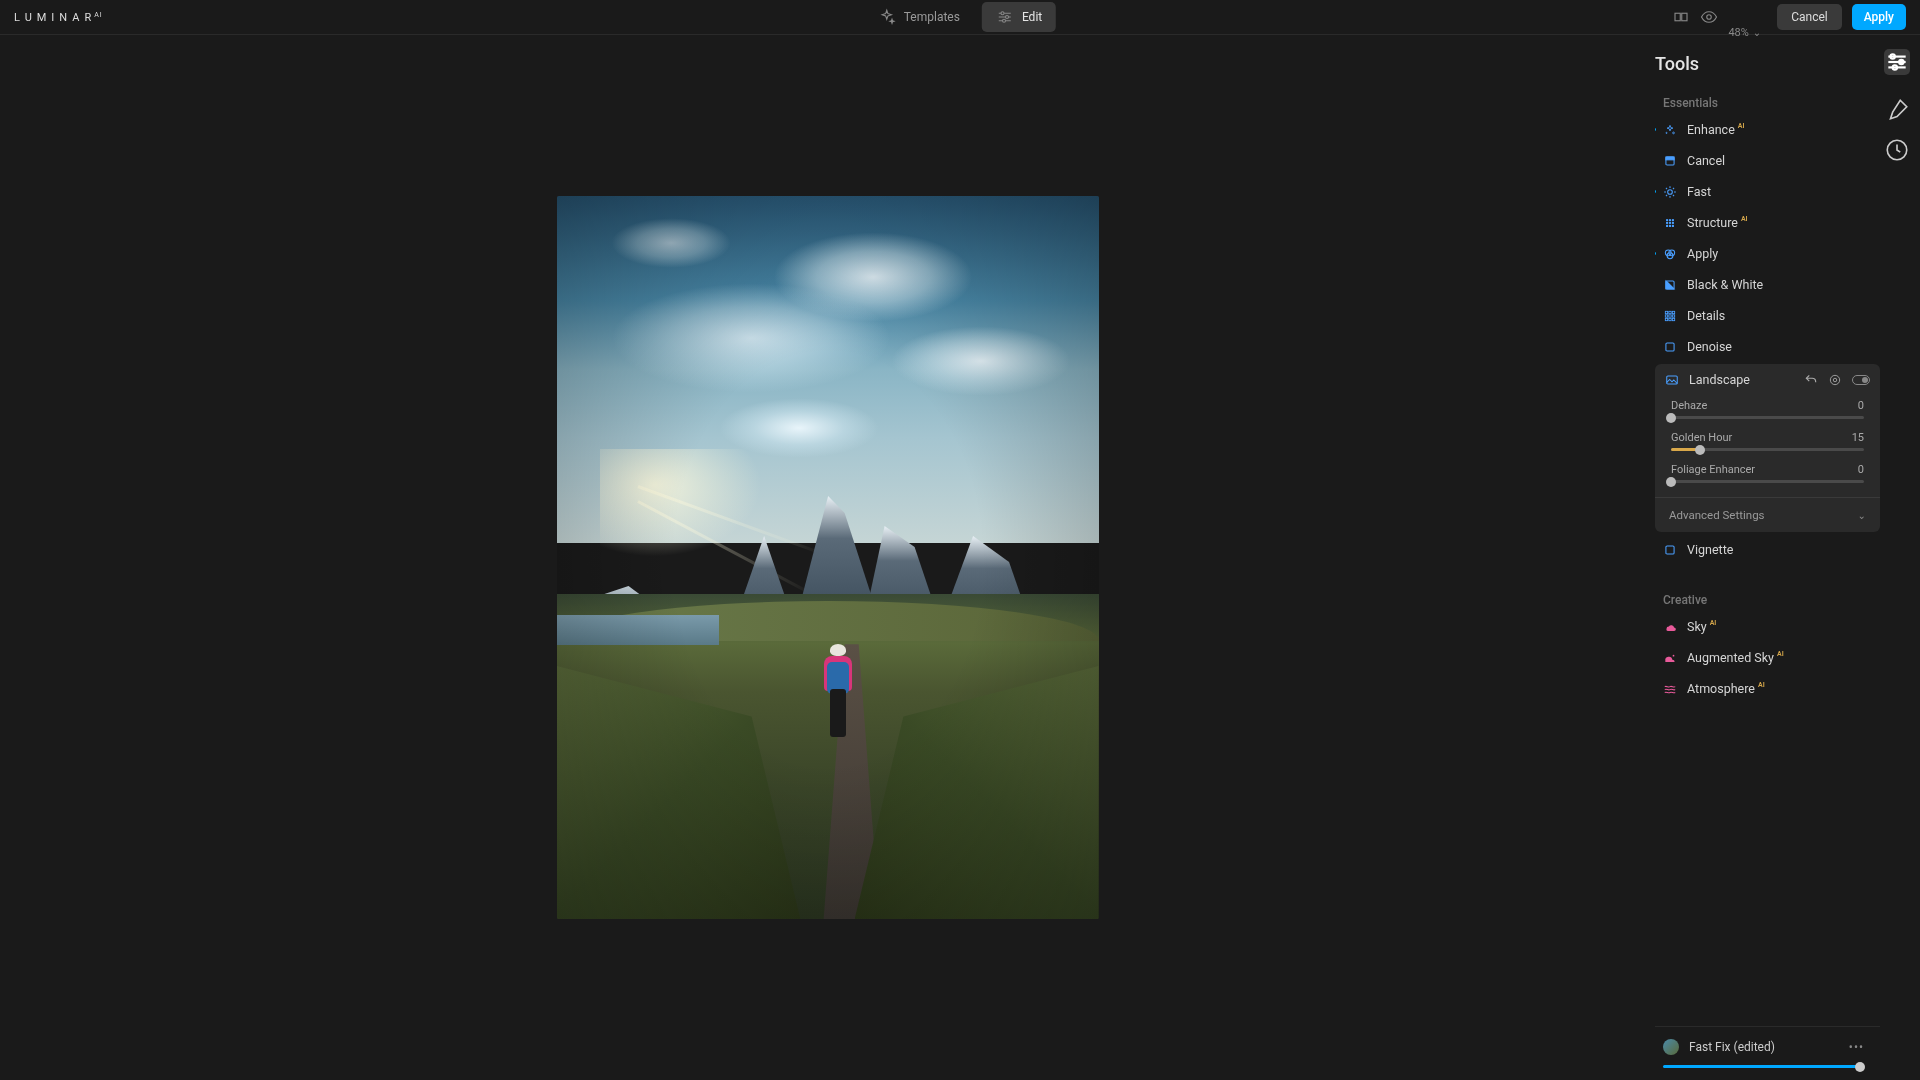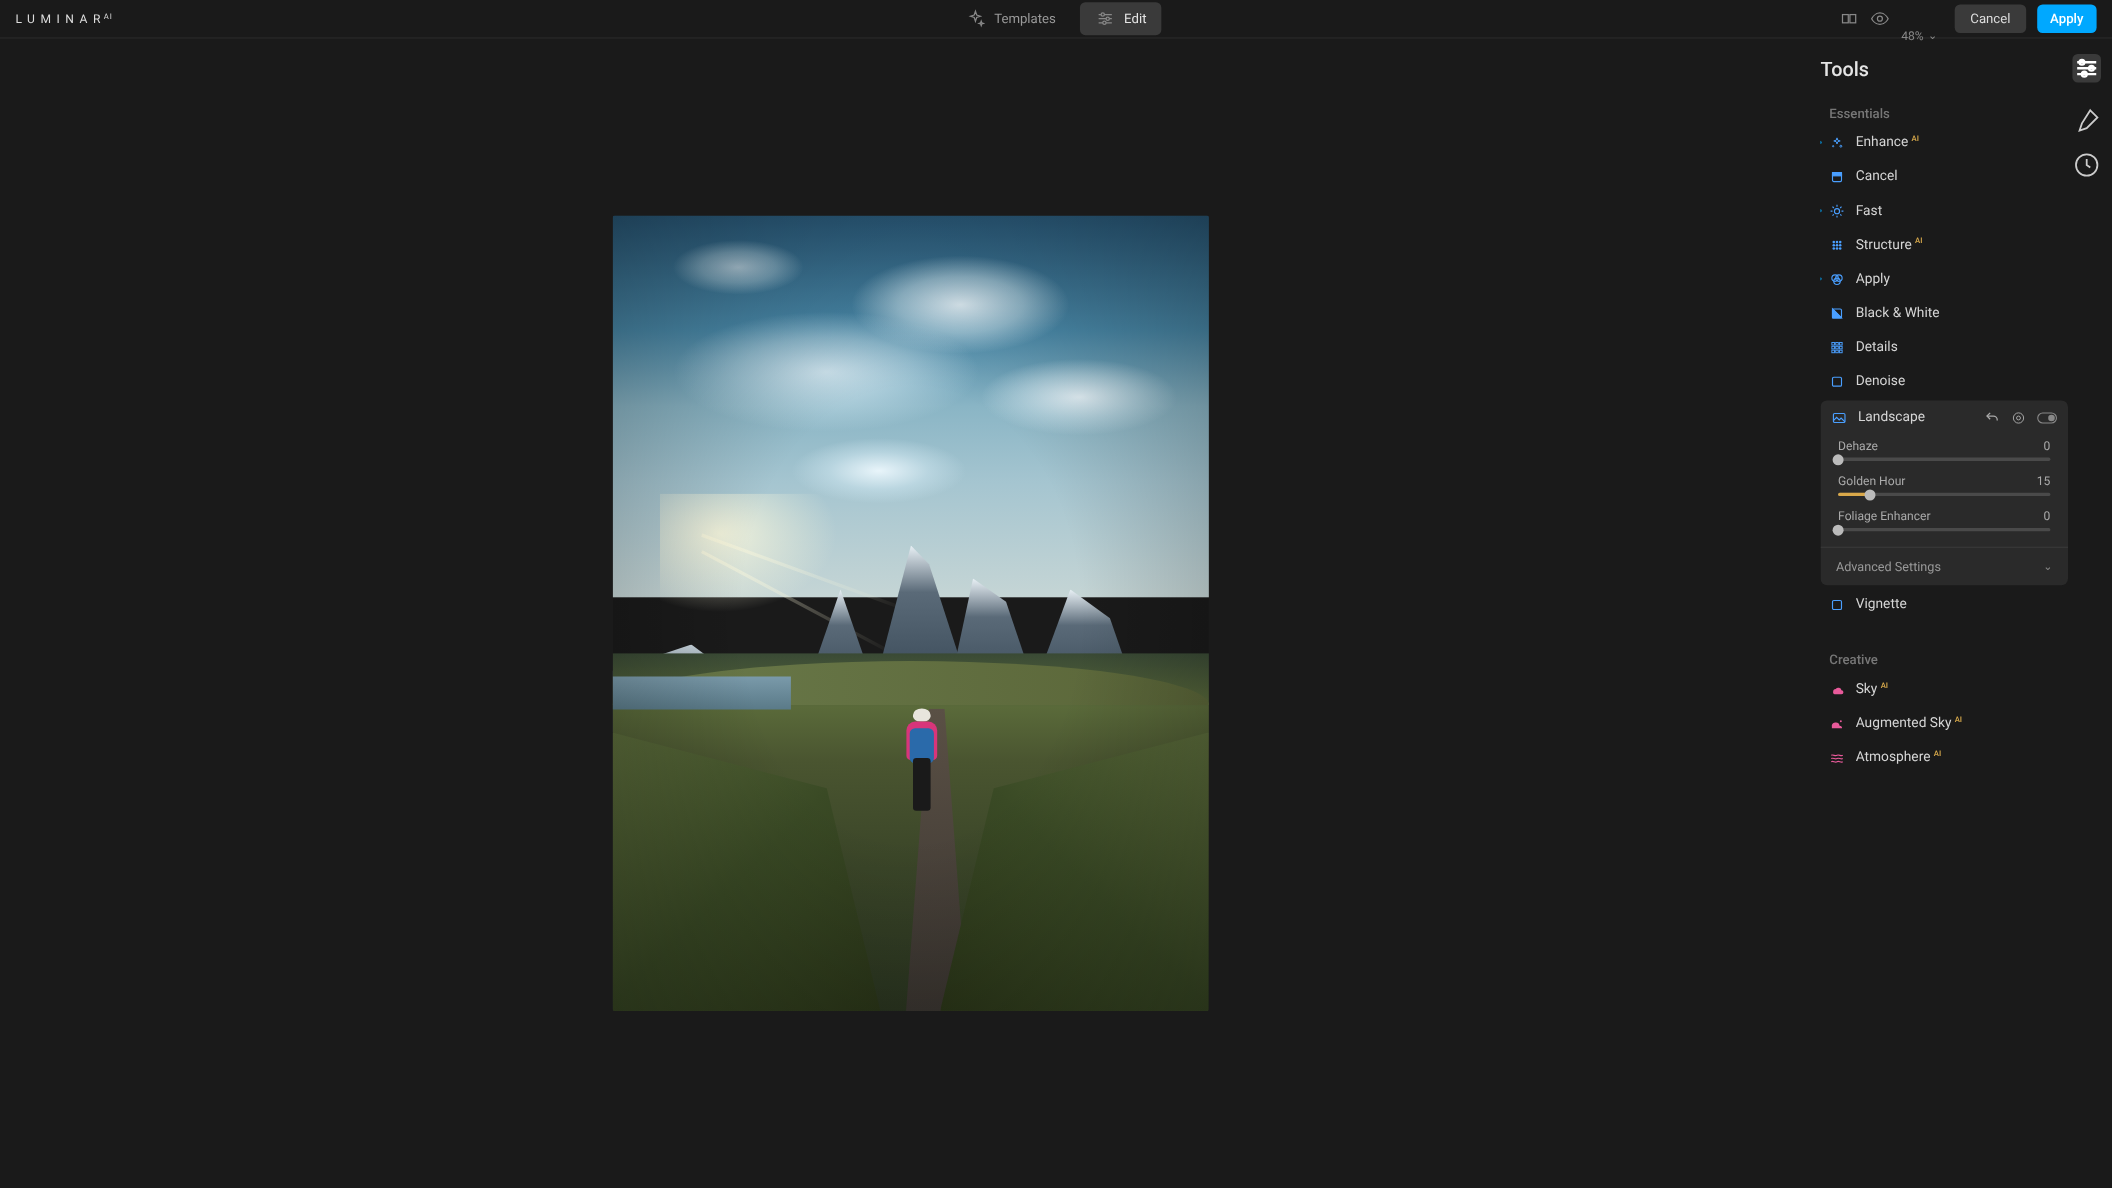--- a/index.html
+++ b/index.html
@@ -406,14 +406,24 @@
                 <path d="M3 8c3-2 6 2 9 0s6 2 9 0"></path>
                 <path d="M3 13c3-2 6 2 9 0s6 2 9 0"></path>
                 <path d="M3 18c3-2 6 2 9 0s6 2 9 0"></path>
               </svg>
             </span>
     <span>Atmosphere<span class="ai-sup">AI</span></span>
   </div>
         </div>
     </div>
 
+    <div class="footer-preset">
+      <div class="preset-top">
+        <div class="preset-thumb"></div>
+        <span>Fast Fix (edited)</span>
+        <span class="preset-dots">•••</span>
+      </div>
+      <div class="preset-slider">
+        <div class="slider-thumb"></div>
+      </div>
+    </div>
   </div>
 </div>
 
 </body></html>

